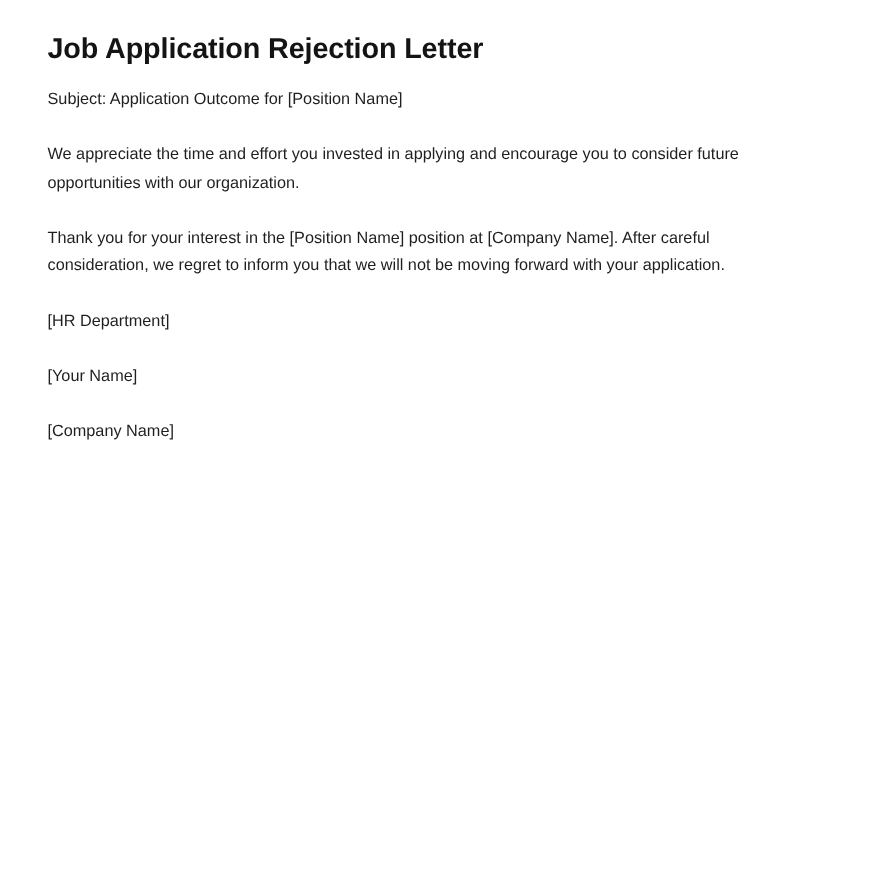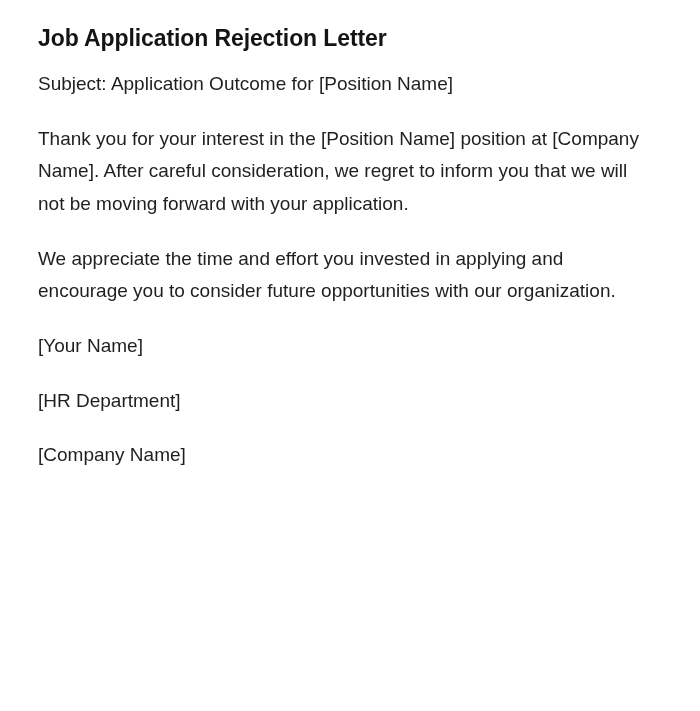--- a/index.html
+++ b/index.html
@@ -23,35 +23,35 @@
   }
   .doc-title {
     font-size: 23px;
     font-weight: bold;
     line-height: 1.3;
     color: #141414;
     margin: 0 0 14px 0;
     letter-spacing: -0.1px;
   }
   .doc-paragraph {
-    font-size: 19px;
+    font-size: 13px;
     line-height: 1.72;
     color: #1f1f1f;
     margin: 0 0 22px 0;
     max-width: 610px;
     font-weight: normal;
   }
   .doc-paragraph:last-child {
     margin-bottom: 0;
   }
 </style>
 </head>
 <body>
 
 <div class="document">
   <h1 class="doc-title">Job Application Rejection Letter</h1>
   <p class="doc-paragraph">Subject: Application Outcome for [Position Name]</p>
+  <p class="doc-paragraph">We appreciate the time and effort you invested in applying and encourage you to consider future opportunities with our organization.</p>
   <p class="doc-paragraph">Thank you for your interest in the [Position Name] position at [Company Name]. After careful consideration, we regret to inform you that we will not be moving forward with your application.</p>
-  <p class="doc-paragraph">We appreciate the time and effort you invested in applying and encourage you to consider future opportunities with our organization.</p>
+  <p class="doc-paragraph">[HR Department]</p>
   <p class="doc-paragraph">[Your Name]</p>
-  <p class="doc-paragraph">[HR Department]</p>
   <p class="doc-paragraph">[Company Name]</p>
 </div>
 
 </body></html>

